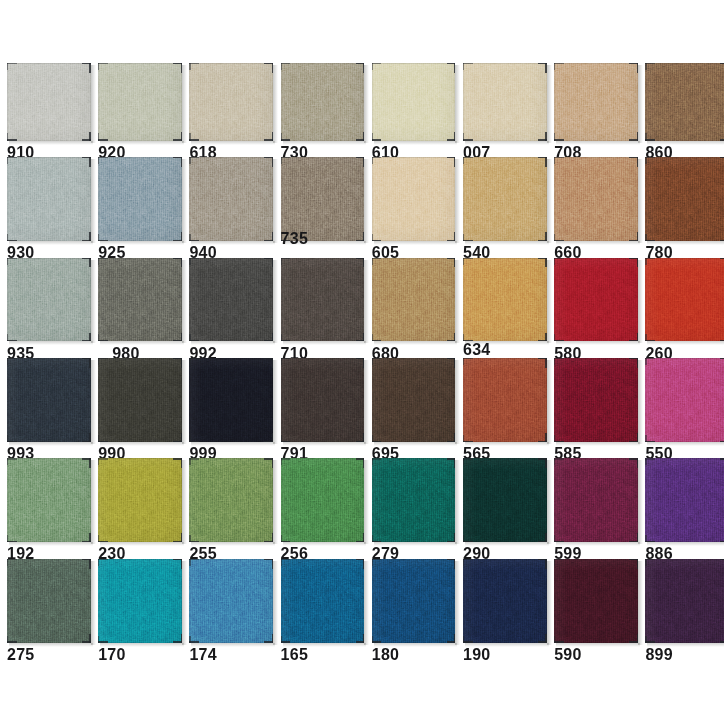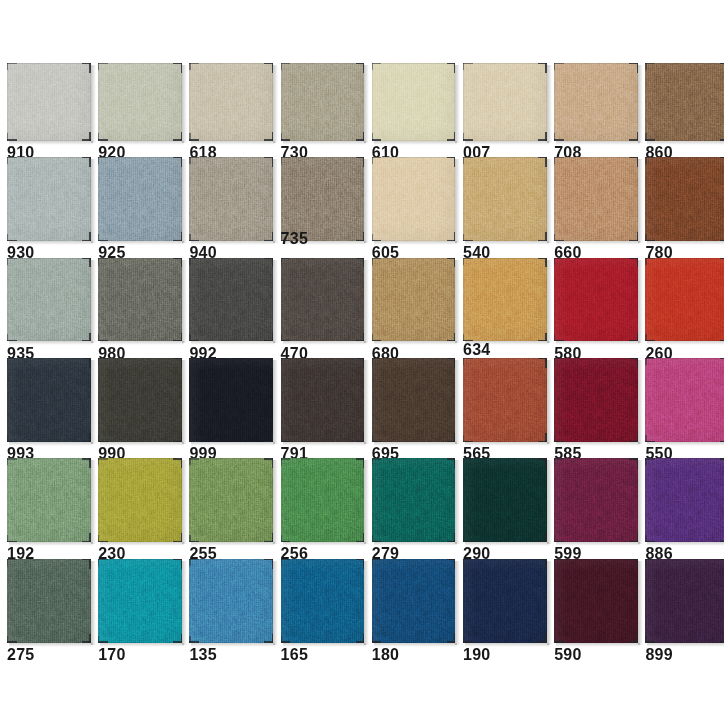--- a/index.html
+++ b/index.html
@@ -652,21 +652,21 @@
       <div class="cmark" style="left:0;top:0;width:83.60px;height:83.50px">
         <b class="soft" style="left:0;top:0;width:9.6px;height:1.2px"></b>
         <b class="soft" style="left:0;top:0;width:1.2px;height:7.1px"></b>
         <b class="" style="right:0;top:0;width:8.6px;height:1.2px"></b>
         <b class="" style="right:0;top:0;width:1.2px;height:9.6px"></b>
         <b class="" style="left:0;bottom:0;width:9.6px;height:1.2px"></b>
         <b class="soft" style="left:0;bottom:0;width:1.2px;height:7.1px"></b>
         <b class="" style="right:0;bottom:0;width:8.6px;height:1.2px"></b>
         <b class="" style="right:0;bottom:0;width:1.2px;height:8.6px"></b>
       </div>
-      <div class="label" style="left:0;top:87.90px">980</div>
+      <div class="label" style="left:14px;top:87.90px">980</div>
     </div>
     <div class="cell" style="left:189.40px;top:257.90px;width:83.60px;height:105.50px">
       <div class="shadow" style="left:83.60px;top:2px;width:5px;height:83.50px"></div>
       <div class="shadow-b" style="left:2px;top:83.50px;width:83.60px;height:4px"></div>
       <div class="sw" style="height:83.50px">
         <div class="fill" style="background:#474745"></div>
         <svg class="weave" xmlns="http://www.w3.org/2000/svg">
           <rect x="0" y="0" width="100%" height="100%" filter="url(#linen)"></rect>
         </svg>
         <svg class="threads" xmlns="http://www.w3.org/2000/svg">
@@ -712,21 +712,21 @@
       <div class="cmark" style="left:0;top:0;width:83.60px;height:83.50px">
         <b class="soft" style="left:0;top:0;width:9.6px;height:1.2px"></b>
         <b class="soft" style="left:0;top:0;width:1.2px;height:7.1px"></b>
         <b class="" style="right:0;top:0;width:8.6px;height:1.2px"></b>
         <b class="" style="right:0;top:0;width:1.2px;height:9.6px"></b>
         <b class="" style="left:0;bottom:0;width:9.6px;height:1.2px"></b>
         <b class="soft" style="left:0;bottom:0;width:1.2px;height:7.1px"></b>
         <b class="" style="right:0;bottom:0;width:8.6px;height:1.2px"></b>
         <b class="" style="right:0;bottom:0;width:1.2px;height:8.6px"></b>
       </div>
-      <div class="label" style="left:0;top:87.90px">470</div>
+      <div class="label" style="left:0;top:87.90px">710</div>
     </div>
     <div class="cell" style="left:371.80px;top:257.90px;width:83.60px;height:105.50px">
       <div class="shadow" style="left:83.60px;top:2px;width:5px;height:83.50px"></div>
       <div class="shadow-b" style="left:2px;top:83.50px;width:83.60px;height:4px"></div>
       <div class="sw" style="height:83.50px">
         <div class="fill" style="background:#b08e5e"></div>
         <svg class="weave" xmlns="http://www.w3.org/2000/svg">
           <rect x="0" y="0" width="100%" height="100%" filter="url(#linen)"></rect>
         </svg>
         <svg class="threads" xmlns="http://www.w3.org/2000/svg">
@@ -1393,21 +1393,21 @@
       <div class="cmark" style="left:0;top:0;width:83.60px;height:83.50px">
         <b class="soft" style="left:0;top:0;width:9.6px;height:1.2px"></b>
         <b class="soft" style="left:0;top:0;width:1.2px;height:7.1px"></b>
         <b class="" style="right:0;top:0;width:8.6px;height:1.2px"></b>
         <b class="" style="right:0;top:0;width:1.2px;height:9.6px"></b>
         <b class="" style="left:0;bottom:0;width:9.6px;height:1.2px"></b>
         <b class="soft" style="left:0;bottom:0;width:1.2px;height:7.1px"></b>
         <b class="" style="right:0;bottom:0;width:8.6px;height:1.2px"></b>
         <b class="" style="right:0;bottom:0;width:1.2px;height:8.6px"></b>
       </div>
-      <div class="label" style="left:0;top:87.90px">135</div>
+      <div class="label" style="left:0;top:87.90px">174</div>
     </div>
     <div class="cell" style="left:280.60px;top:559.10px;width:83.60px;height:105.50px">
       <div class="shadow" style="left:83.60px;top:2px;width:5px;height:83.50px"></div>
       <div class="shadow-b" style="left:2px;top:83.50px;width:83.60px;height:4px"></div>
       <div class="sw" style="height:83.50px">
         <div class="fill" style="background:#0f5f89"></div>
         <svg class="weave" xmlns="http://www.w3.org/2000/svg">
           <rect x="0" y="0" width="100%" height="100%" filter="url(#linen)"></rect>
         </svg>
         <svg class="threads" xmlns="http://www.w3.org/2000/svg">

